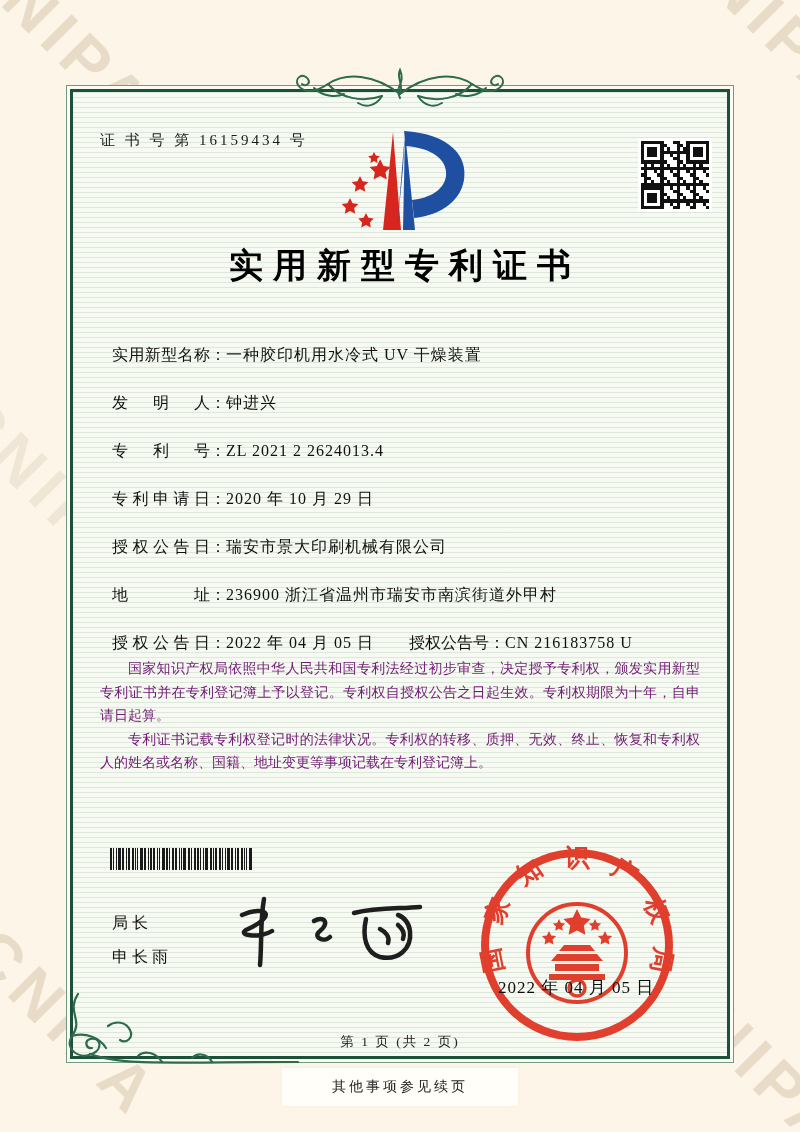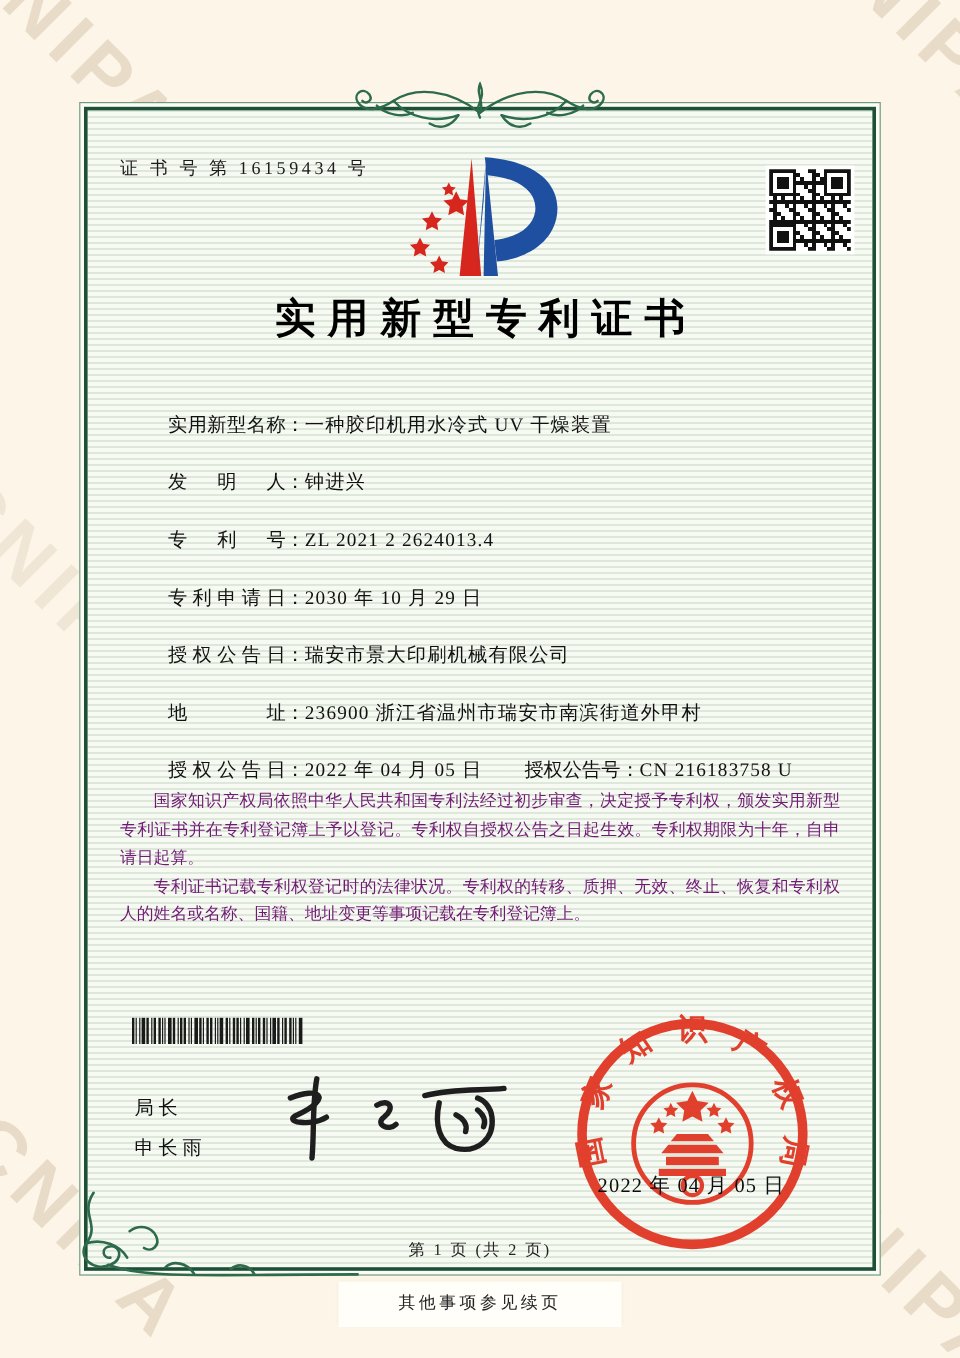--- a/index.html
+++ b/index.html
@@ -48,21 +48,21 @@
     font-size:15px; letter-spacing:3px; color:#1b1b1b;
   }
   .logo { position:absolute; left:264px; top:43px; }
   .qr { position:absolute; left:572px; top:53px; width:74px; height:74px; background:#fff; padding:3px; }
   .qr svg { width:100%; height:100%; display:block; }
   .title {
     position:absolute; left:0; top:158px; width:100%; text-align:center;
     font-size:34px; font-weight:bold; letter-spacing:10px; color:#000;
     text-indent:10px;
   }
-  .fields { position:absolute; left:46px; top:246px; width:590px;margin-left:28px; }
+  .fields { position:absolute; left:46px; top:246px; width:590px; }
   .frow { height:48px; line-height:48px; font-size:16px; position:relative; white-space:nowrap; }
   .flabel {
     display:inline-block; width:98px; text-align:justify; text-align-last:justify;
     vertical-align:top;
   }
   .fcolon { display:inline-block; width:16px; }
   .fvalue { letter-spacing:1px; }
   .fgroup2 { position:absolute; left:297px; top:0; }
   .paras {
     position:absolute; left:34px; top:572px; width:600px;
@@ -412,21 +412,21 @@
       <div class="frow">
         <span class="flabel">实用新型名称</span><span class="fcolon">：</span><span class="fvalue">一种胶印机用水冷式 UV 干燥装置</span>
       </div>
       <div class="frow">
         <span class="flabel">发明人</span><span class="fcolon">：</span><span class="fvalue">钟进兴</span>
       </div>
       <div class="frow">
         <span class="flabel">专利号</span><span class="fcolon">：</span><span class="fvalue">ZL 2021 2 2624013.4</span>
       </div>
       <div class="frow">
-        <span class="flabel">专利申请日</span><span class="fcolon">：</span><span class="fvalue">2030 年 10 月 29 日</span>
+        <span class="flabel">专利申请日</span><span class="fcolon">：</span><span class="fvalue">2020 年 10 月 29 日</span>
       </div>
       <div class="frow">
         <span class="flabel">授权公告日</span><span class="fcolon">：</span><span class="fvalue">瑞安市景大印刷机械有限公司</span>
       </div>
       <div class="frow">
         <span class="flabel">地址</span><span class="fcolon">：</span><span class="fvalue">236900 浙江省温州市瑞安市南滨街道外甲村</span>
       </div>
       <div class="frow">
         <span class="flabel">授权公告日</span><span class="fcolon">：</span><span class="fvalue">2022 年 04 月 05 日</span>
         <span class="fgroup2">

